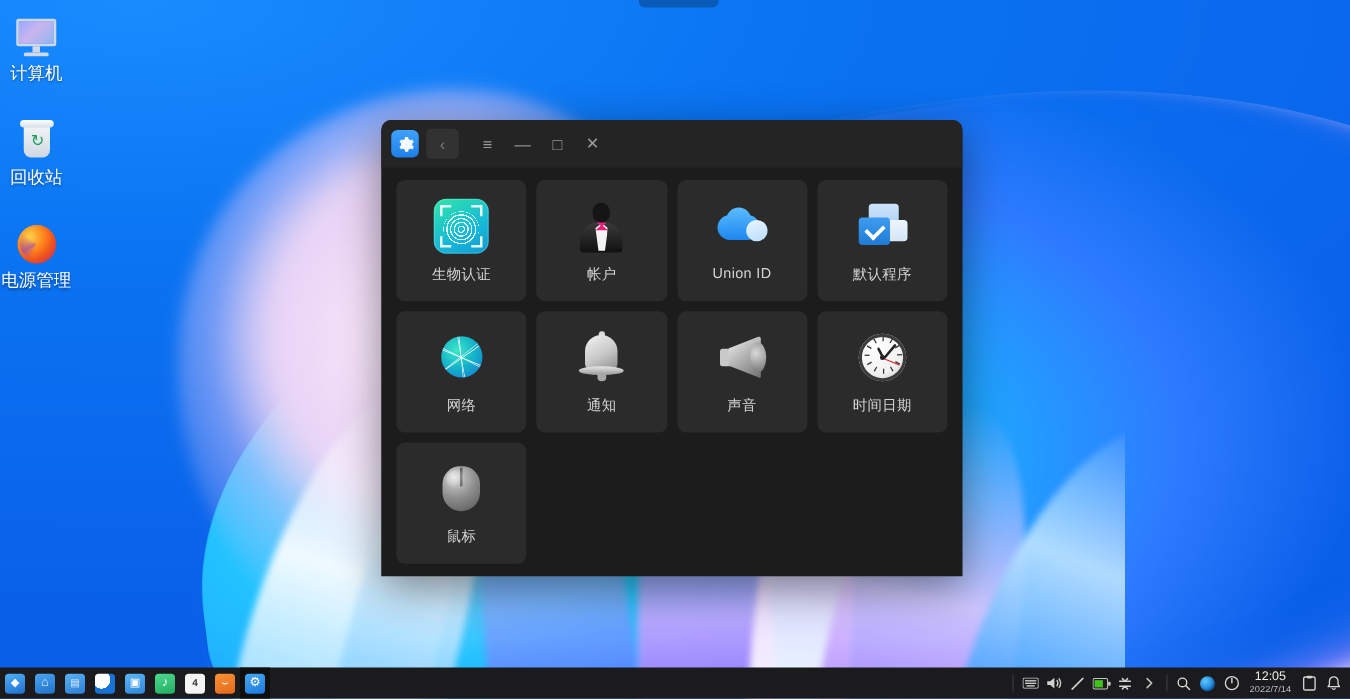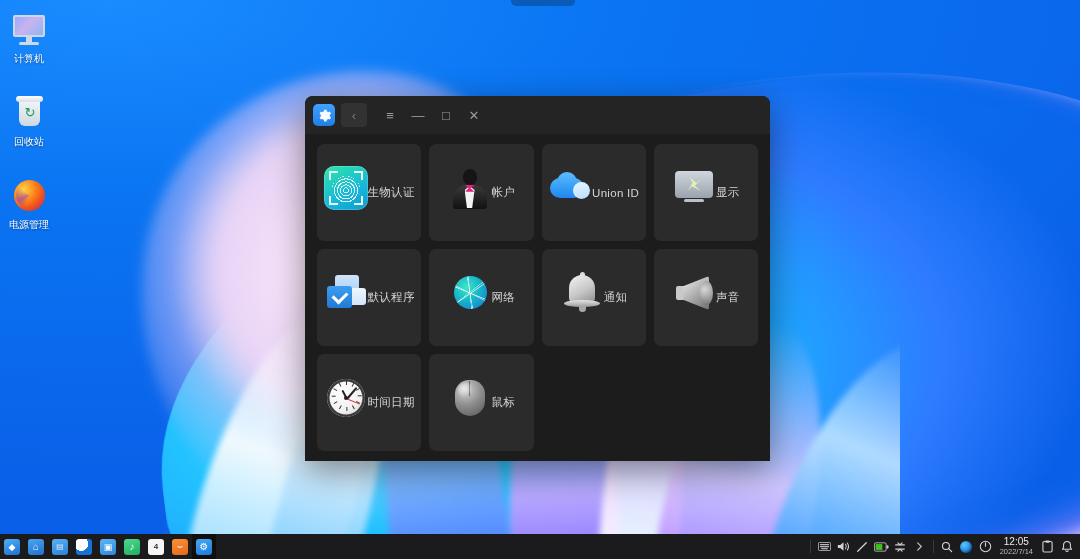--- a/index.html
+++ b/index.html
@@ -80,21 +80,21 @@
   #top-peek{
     position:absolute; left:511px; top:-8px; width:64px; height:14px;
     background:#0a5bb8; border-radius:0 0 5px 5px;
   }
 
   
   #desktop-icons{ position:absolute; left:0; top:6px; width:58px; }
   .desk-item{ width:58px; padding:6px 0 2px; text-align:center; cursor:default; }
   .desk-item .glyph{ width:36px; height:36px; margin:0 auto 4px; position:relative; }
   .desk-item .label{
-    color:#fff; font-size:10px; line-height:13px; text-shadow:0 1px 2px rgba(0,0,0,.45);
+    color:#fff; font-size:14px; line-height:13px; text-shadow:0 1px 2px rgba(0,0,0,.45);
     white-space:nowrap;
   }
   
   .ic-computer .mon{ position:absolute; left:2px; top:3px; width:32px; height:22px; border-radius:2px;
     background:linear-gradient(135deg,#9aa8ff,#c9b4ee 45%,#8fb5f2); border:2px solid #cfd8e8; }
   .ic-computer .stand{ position:absolute; left:15px; top:25px; width:6px; height:5px; background:#cfd8e8; }
   .ic-computer .foot{ position:absolute; left:8px; top:30px; width:20px; height:3px; border-radius:2px; background:#cfd8e8; }
   
   .ic-trash .can{ position:absolute; left:8px; top:5px; width:21px; height:26px;
     background:linear-gradient(180deg,#f2f5f8,#cfd8e2); border-radius:2px 2px 6px 6px; }
@@ -139,21 +139,21 @@
   #searchbar .mag{ width:11px; height:11px; }
   #win-controls{ display:flex; align-items:center; gap:2px; margin-left:4px; }
   #win-controls .tb-btn{ color:#9a9a9a; }
 
   #grid{
     padding:10px 12px 12px; display:grid;
     grid-template-columns:repeat(4,1fr); gap:8px;
   }
   .tile{
     background:#2b2b2b; border-radius:7px; height:97px;
-    display:flex; flex-direction:row; align-items:center; justify-content:center;
+    display:flex; flex-direction:column; align-items:center; justify-content:center;
     cursor:default;
   }
   .tile .ticon{ width:44px; height:44px; position:relative; margin-bottom:9px; }
   .tile .tlabel{ color:#d4d4d4; font-size:11.5px; letter-spacing:.3px; }
 
   
   .i-bio{ border-radius:10px; background:linear-gradient(150deg,#2ee6a8,#17b8d8 60%,#0f9ad0);
           box-shadow:inset 0 0 0 1px rgba(255,255,255,.18); }
   .i-bio .fp{ position:absolute; inset:7px; border-radius:50%;
           background:repeating-radial-gradient(circle at 50% 58%, rgba(255,255,255,0) 0 2px, rgba(255,255,255,.85) 2px 3px);
@@ -378,27 +378,20 @@
 
     <div class="tile">
       <div class="ticon i-cloud">
         <span class="c1"></span>
           <span class="c2"></span>
           <span class="c3"></span>
       </div>
       <div class="tlabel">Union ID</div>
     </div>
 
-    <div class="tile">
-      <div class="ticon i-disp">
-        <span class="frame"><span class="scr"></span></span>
-          <span class="base"></span>
-      </div>
-      <div class="tlabel">显示</div>
-    </div>
 
     <div class="tile">
       <div class="ticon i-def">
         <span class="b1"></span>
           <span class="b2"></span>
           <span class="b3"></span>
           <span class="chk"></span>
       </div>
       <div class="tlabel">默认程序</div>
     </div>

